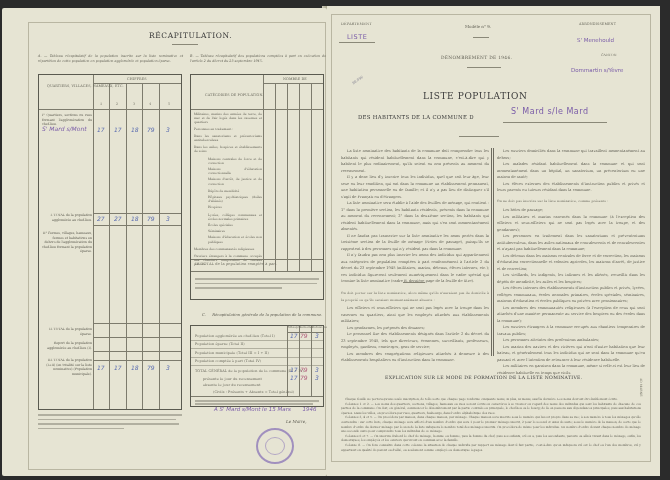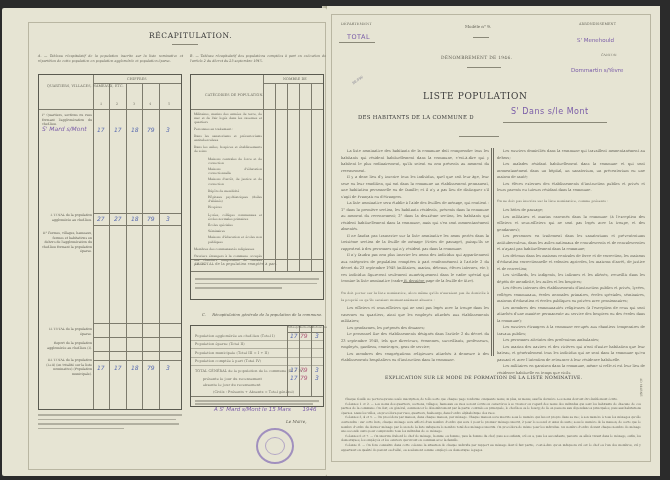--- a/index.html
+++ b/index.html
@@ -176,40 +176,40 @@
   <div class="t small" style="left:284px;top:412px;font-style:italic">Le Maire,</div>
   <div class="stamp" style="left:254px;top:420px;width:38px;height:36px">
     <div class="stamp" style="left:7px;top:7px;width:20px;height:18px;border-width:1px"></div>
   </div>
 </div>
 
 <div class="page" id="right">
   <div class="frame" style="left:4px;top:8px;width:320px;height:448px"></div>
 
   <div class="t tiny" style="left:14px;top:17px;font-size:3.6px">DÉPARTEMENT</div>
-  <div class="t hand" style="left:20px;top:28px;font-size:6.5px;font-style:normal;letter-spacing:.5px">TOTAL</div>
+  <div class="t hand" style="left:20px;top:28px;font-size:6.5px;font-style:normal;letter-spacing:.5px">LISTE</div>
   <div class="line" style="left:12px;top:36px;width:36px;height:.7px"></div>
 
   <div class="t small" style="left:138px;top:19px;font-size:4px">Modèle n° 9.</div>
   <div class="line" style="left:146px;top:31px;width:16px;height:1px"></div>
 
   <div class="t tiny" style="left:252px;top:17px;font-size:3.4px">ARRONDISSEMENT</div>
   <div class="t hand" style="left:250px;top:32px;font-size:5.5px;font-style:normal">S' Menehould</div>
   <div class="t tiny" style="left:274px;top:48px;font-size:3.2px">CANTON</div>
   <div class="t hand" style="left:244px;top:62px;font-size:5.5px;font-style:normal">Dommartin s/Yèvre</div>
 
   <div class="t small" style="left:114px;top:50px;font-size:4.4px;letter-spacing:.3px">DÉNOMBREMENT DE 1946.</div>
   <div class="line" style="left:140px;top:61px;width:34px;height:1px"></div>
 
   <div class="t" style="left:25px;top:73px;font-size:3.5px;color:#8a8896;transform:rotate(-35deg)">88.096</div>
 
   <div class="t" style="left:96px;top:86px;font-size:9px;letter-spacing:.6px;color:#3a3a3a">LISTE POPULATION</div>
   <div class="t" style="left:31px;top:109px;font-size:5.4px;letter-spacing:.3px;color:#3a3a3a">DES HABITANTS DE LA COMMUNE D</div>
   <div class="line" style="left:176px;top:116px;width:104px;height:.7px"></div>
-  <div class="t hand" style="left:184px;top:102px;font-size:8px;font-style:normal;letter-spacing:.5px">S' Dans s/le Mont</div>
+  <div class="t hand" style="left:184px;top:102px;font-size:8px;font-style:normal;letter-spacing:.5px">S' Mard s/le Mard</div>
   <div class="line" style="left:132px;top:130px;width:40px;height:1px"></div>
 
   <div style="position:absolute;left:14px;top:142px;width:148px">
     <div class="para" style="position:relative;text-indent:6px">La liste nominative des habitants de la commune doit comprendre tous les habitants qui résident habituellement dans la commune, c'est-à-dire qui y habitent le plus ordinairement, qu'ils soient ou non présents au moment du recensement.</div>
     <div class="para" style="position:relative;text-indent:6px">Il y a donc lieu d'y inscrire tous les individus, quel que soit leur âge, leur sexe ou leur condition, qui ont dans la commune un établissement permanent, une habitation personnelle ou de famille; et il n'y a pas lieu de distinguer s'il s'agit de Français ou d'étrangers.</div>
     <div class="para" style="position:relative;text-indent:6px">La liste nominative sera établie à l'aide des feuilles de ménage, qui contient : 1° dans la première section, les habitants résidents, présents dans la commune au moment du recensement; 2° dans la deuxième section, les habitants qui résident habituellement dans la commune, mais qui s'en sont momentanément absentés.</div>
     <div class="para" style="position:relative;text-indent:6px">Il ne faudra pas transcrire sur la liste nominative les noms portés dans la troisième section de la feuille de ménage (Notes de passage), puisqu'ils se rapportent à des personnes qui n'y résident pas dans la commune.</div>
     <div class="para" style="position:relative;text-indent:6px">Il n'y faudra pas non plus inscrire les noms des individus qui appartiennent aux catégories de population comptées à part conformément à l'article 2 du décret du 23 septembre 1945 (militaires, marins, détenus, élèves internes, etc.); ces individus figureront seulement numériquement dans le cadre spécial qui termine la liste nominative (cadre B, dernière page de la feuille de titre).</div>
   </div>
   <div class="line" style="left:76px;top:276px;width:22px;height:1px"></div>

